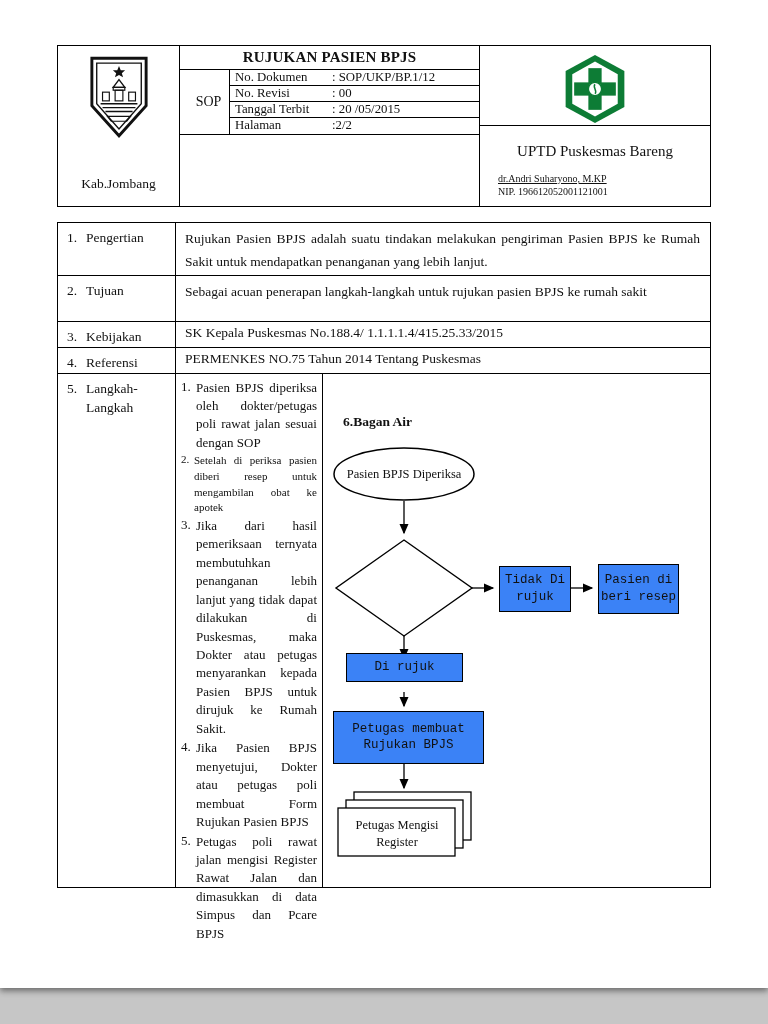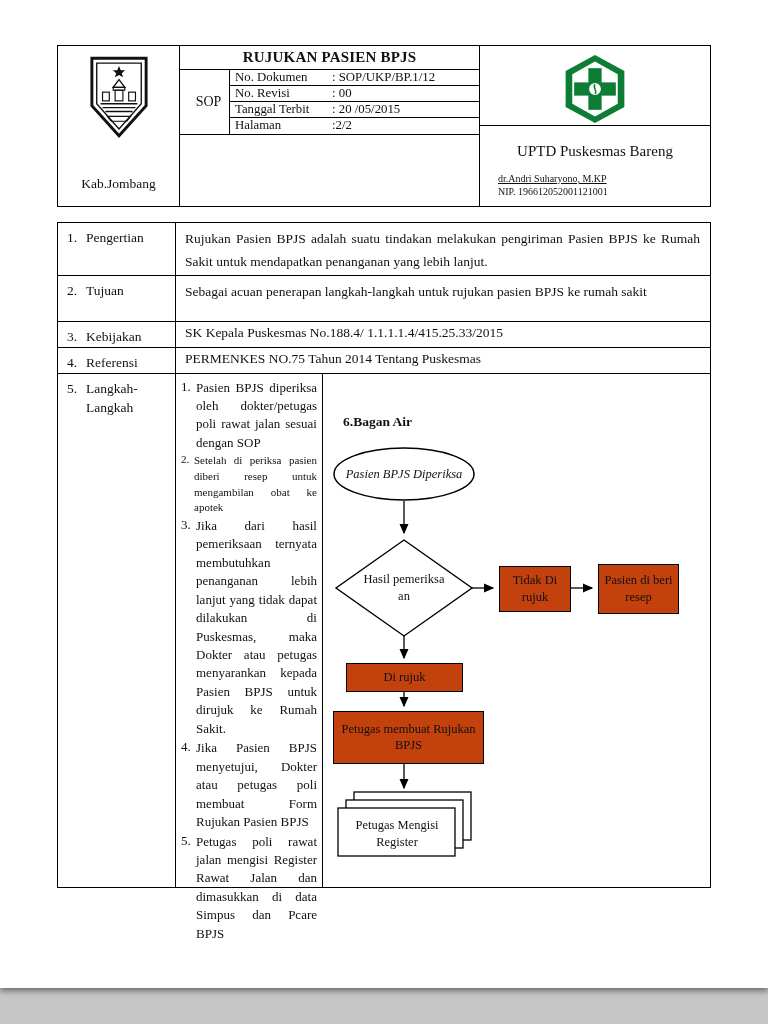--- a/index.html
+++ b/index.html
@@ -58,26 +58,26 @@
   .step-num { width:15px; flex:none; }
   .step-text { flex:1; text-align:justify; line-height:1.42; }
   .step.small { font-size:11px; }
   .step.small .step-num { width:13px; }
 
   
   .flow-cell { flex:1; position:relative; font-size:12.5px; }
   .flow-svg { position:absolute; left:0; top:0; }
   .flow-title { position:absolute; left:20px; top:40px; font-weight:bold; font-size:13.5px;text-align:right; }
   .fnode { position:absolute; display:flex; align-items:center; justify-content:center; text-align:center; line-height:1.3; }
-  .fnode.boxed { border:1.4px solid #000; background:#c2410c; }
-  .n-start    { left:21px;  top:79px;  width:120px; height:44px;font-style:italic; }
+  .fnode.boxed { border:1.4px solid #000; background:#3b82f6;font-family:Liberation Mono, monospace; }
+  .n-start    { left:21px;  top:79px;  width:120px; height:44px; }
   .n-decision { left:39px;  top:182px; width:84px;  height:64px; }
   .n-tidak    { left:176px; top:192px; width:72px;  height:46px; }
   .n-resep    { left:275px; top:190px; width:81px;  height:50px; }
-  .n-dirujuk  { left:23px;  top:289px; width:117px; height:29px; }
+  .n-dirujuk  { left:23px;  top:279px; width:117px; height:29px; }
   .n-membuat  { left:10px;  top:337px; width:151px; height:53px; }
   .n-register { left:20px;  top:441px; width:108px; height:38px; }
 </style>
 </head>
 <body>
 
 <div class="page">
 
   <div class="header">
 
@@ -231,21 +231,20 @@
           <line x1="81" y1="390" x2="81" y2="414" stroke="#000" stroke-width="1.3" marker-end="url(#ah)"></line>
 
           <rect x="31" y="418" width="117" height="48" fill="#fff" stroke="#000" stroke-width="1.3"></rect>
           <rect x="23" y="426" width="117" height="48" fill="#fff" stroke="#000" stroke-width="1.3"></rect>
           <rect x="15" y="434" width="117" height="48" fill="#fff" stroke="#000" stroke-width="1.3"></rect>
         </svg>
 
         <div class="flow-title">6.Bagan Air</div>
 
         <div class="fnode n-start">Pasien BPJS Diperiksa</div>
-        <div class="fnode n-decision">Hasil pemeriksa an</div>
         <div class="fnode boxed n-tidak">Tidak Di rujuk</div>
         <div class="fnode boxed n-resep">Pasien di beri resep</div>
         <div class="fnode boxed n-dirujuk">Di rujuk</div>
         <div class="fnode boxed n-membuat">Petugas membuat Rujukan BPJS</div>
         <div class="fnode n-register">Petugas Mengisi Register</div>
       </div>
     </div>
 
   </div>
 </div>

